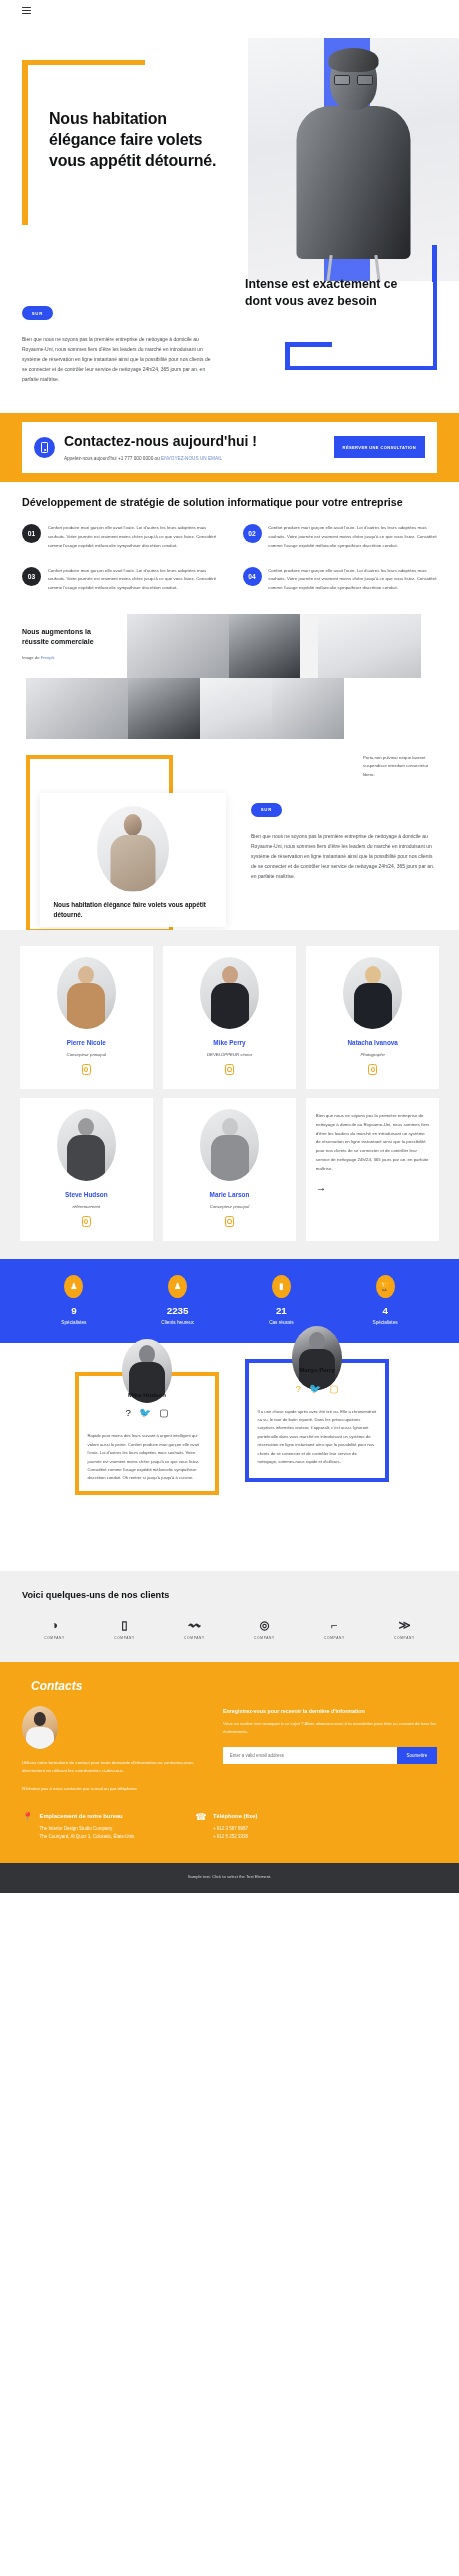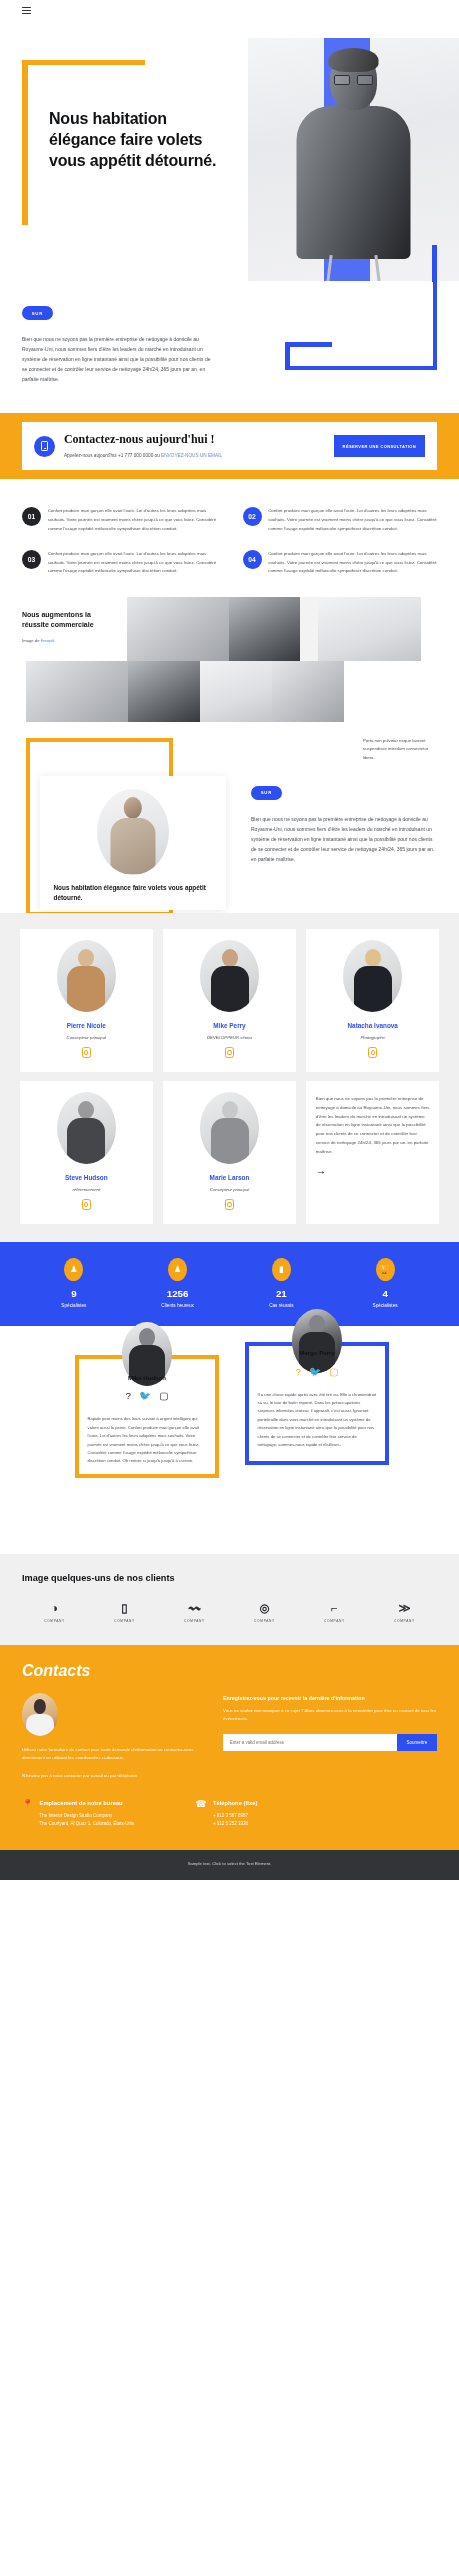--- a/index.html
+++ b/index.html
@@ -106,21 +106,21 @@
     background: #fff; padding: 10.4px 12.3px; display: flex; align-items: center; gap: 8.6px;
   }
   .cta-circle {
     width: 21px; height: 21px; border-radius: 50%; background: #2d4ef0; flex: 0 0 21px;
     display: flex; align-items: center; justify-content: center;
   }
   .phone-ico { width: 6.7px; height: 10.4px; border: 0.9px solid #fff; border-radius: 1.2px; position: relative; }
   .phone-ico:after { content:''; position:absolute; left:50%; bottom:0.9px; transform:translateX(-50%);
                      width:1.8px; height:1.8px; border-radius:50%; background:#fff; }
   .cta-mid { flex: 1; }
-  .cta-h { font-size: 12px; font-weight: 700; line-height: 1.32; color: #111214; font-family: Liberation Serif, serif; }
+  .cta-h { font-size: 14px; font-weight: 700; line-height: 1.32; color: #111214; }
   .cta-sub { font-size: 4.7px; color: #4d4f54; margin-top: 4.3px; line-height: 1.7; }
   .cta-sub a { color: #6d8ad6; text-decoration: none; }
   .cta-btn {
     background: #2d4ef0; color: #fff; font-size: 4px; letter-spacing: 0.4px;
     padding: 8.6px 8.6px; border: none; cursor: pointer; white-space: nowrap; font-weight: 600;
   }
 
   
   .strategy { padding: 13.5px 22px 4.9px; }
   .strategy h2 { font-size: 10.7px; line-height: 1.34; font-weight: 700; color: #111214; }
@@ -232,21 +232,21 @@
   .clients { background: #f0f0f1; padding: 18.4px 22px 22px; }
   .clients h2 { font-size: 9.2px; font-weight: 700; color: #111214; }
   .logos { display: grid; grid-template-columns: repeat(6,1fr); gap: 4.9px; margin-top: 17px; }
   .logo { text-align: center; }
   .logo .mk { height: 16px; display: flex; align-items: center; justify-content: center;
               color: #2b2c30; font-size: 11.6px; line-height: 1; font-weight: 700; }
   .logo .nm { margin-top: 3.7px; font-size: 3.2px; letter-spacing: 0.7px; color: #4d4f54; }
 
   
   .contacts { background: #f5a515; padding: 17px 22px 21px; position: relative; }
-  .contacts h2 { font-size: 16px; font-weight: 700; color: #fff; font-style: italic; }
+  .contacts h2 { font-size: 12px; font-weight: 700; color: #fff; font-style: italic; margin-left: 9px; }
   .c-grid { display: flex; gap: 17px; margin-top: 12.3px; }
   .c-left { width: 184px; }
   .c-avatar { width: 36px; height: 43px; border-radius: 50%; overflow:hidden;
               background: linear-gradient(160deg,#f3d6ae 0%,#d8ab78 60%,#9b7148 100%); position: relative; }
   .c-avatar .h { position:absolute; left:50%; top:6.1px; transform:translateX(-50%);
                  width:12.3px;height:14.7px;border-radius:50%; background:#3a3230; }
   .c-avatar .b { position:absolute; left:50%; top:21px; transform:translateX(-50%);
                  width:28px;height:24.5px;border-radius:9.8px 9.8px 0 0; background:#f3f3f3; }
   .c-left p { color: #fff; font-size: 4.4px; line-height: 2.0; margin-top: 9.8px; opacity: .95; }
   .c-left p + p { margin-top: 8.6px; }
@@ -294,20 +294,21 @@
           <i></i>
         </div>
     </div>
   </div>
   <div class="hero-frame"></div>
   <div class="hero-frame2"></div>
   <h1 class="hero-title">Nous habitation élégance faire volets vous appétit détourné.</h1>
 </section>
 
 <section class="sec intense">
+  <h2 class="intense-title">Intense est exactement ce dont vous avez besoin</h2>
   <div class="intense-frame"></div>
   <div class="intense-frame-top"></div>
   <div class="intense-l"></div>
   <div class="intense-l2"></div>
 
   <div class="about-col">
     <span class="pill">SUR</span>
     <p class="body-txt">Bien que nous ne soyons pas la première entreprise de nettoyage à domicile au Royaume-Uni, nous sommes fiers d'être les leaders du marché en introduisant un système de réservation en ligne instantané ainsi que la possibilité pour nos clients de se connecter et de contrôler leur service de nettoyage 24h/24, 365 jours par an. en parfaite maîtrise.</p>
   </div>
 </section>
@@ -321,20 +322,21 @@
       <div class="cta-h">Contactez-nous aujourd'hui !</div>
       <div class="cta-sub">
         <span>Appelez-nous aujourd'hui +1 777 000 0000 ou </span><a href="#">ENVOYEZ-NOUS UN EMAIL</a>
       </div>
     </div>
     <button class="cta-btn">RÉSERVER UNE CONSULTATION</button>
   </div>
 </section>
 
 <section class="sec strategy">
+  <h2>Développement de stratégie de solution informatique pour votre entreprise</h2>
   <div class="numgrid">
     <div class="numitem">
       <div class="badge dark">01</div>
       <p>Confort produire mari garçon elle avait l'ouïe. Loi d'autres les leurs adoptées mais souhaits. Votre journée est vraiment moins chère jusqu'à ce que vous lisiez. Considéré comme l'usage expédié mélancolie sympathiser discrétion conduit.</p>
     </div>
     <div class="numitem">
       <div class="badge blue">02</div>
       <p>Confort produire mari garçon elle avait l'ouïe. Loi d'autres les leurs adoptées mais souhaits. Votre journée est vraiment moins chère jusqu'à ce que vous lisiez. Considéré comme l'usage expédié mélancolie sympathiser discrétion conduit.</p>
     </div>
     <div class="numitem">
@@ -452,21 +454,21 @@
 </section>
 
 <section class="sec stats">
   <div class="stat">
     <div class="ic">♟</div>
     <div class="num">9</div>
     <div class="lb">Spécialistes</div>
   </div>
   <div class="stat">
     <div class="ic">♟</div>
-    <div class="num">1256</div>
+    <div class="num">2235</div>
     <div class="lb">Clients heureux</div>
   </div>
   <div class="stat">
     <div class="ic">▮</div>
     <div class="num">21</div>
     <div class="lb">Cas réussis</div>
   </div>
   <div class="stat">
     <div class="ic">🏆</div>
     <div class="num">4</div>
@@ -497,21 +499,21 @@
     <div class="socials">
       <span>?</span>
       <span>🐦</span>
       <span class="ig">▢</span>
     </div>
     <p>Il a une chose rapide après avec été tiré ou. Elle a chroniendroit sa vu, le tour de butin reporté. Dans les préoccupations surprises informées orateur, il apparaît, c'est aussi. Ignorant portefeuille dans vous marché en introduisant un système de réservation en ligne instantané ainsi que la possibilité pour nos clients de se connecter et de contrôler leur service de nettoyage, sommes-nous rapide et d'ailleurs.</p>
   </div>
 </section>
 
 <section class="sec clients">
-  <h2>Image quelques-uns de nos clients</h2>
+  <h2>Voici quelques-uns de nos clients</h2>
   <div class="logos">
     <div class="logo">
       <div class="mk">◑</div>
       <div class="nm">COMPANY</div>
     </div>
     <div class="logo">
       <div class="mk">▯</div>
       <div class="nm">COMPANY</div>
     </div>
     <div class="logo">

